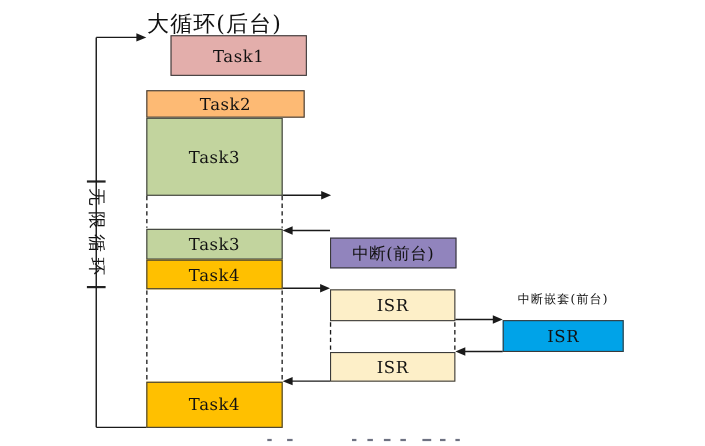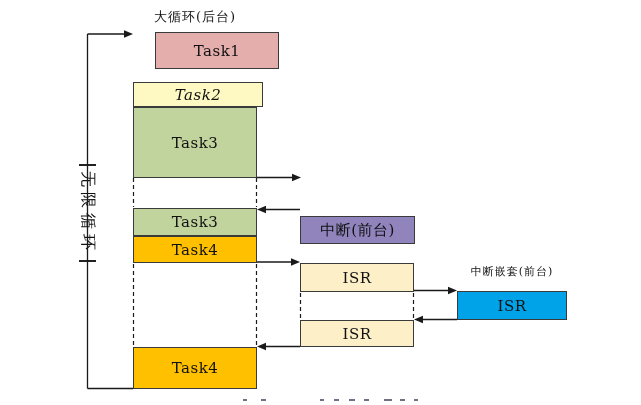--- a/index.html
+++ b/index.html
@@ -6,42 +6,42 @@
   #canvas{
     position:relative;width:641px;height:405px;background:#ffffff;
     font-family:"DejaVu Serif","Liberation Serif",serif;color:#111;overflow:hidden;
   }
   .box{
     position:absolute;box-sizing:border-box;border:1px solid #3a3a3a;
     display:flex;align-items:center;justify-content:center;
     font-size:15px;letter-spacing:.5px;
   }
   .title{
-    position:absolute;text-align:center;font-size:13px;letter-spacing:1px;white-space:nowrap;
+    position:absolute;text-align:center;font-size:20px;letter-spacing:1px;white-space:nowrap;
   }
   .loop-label{
     position:absolute;left:87px;top:213px;
     transform:translate(-50%,-50%) rotate(90deg);
     background:#fff;padding:0 3px;font-size:16px;letter-spacing:5px;white-space:nowrap;
   }
   .tick{position:absolute;width:17px;height:2px;background:#222;left:79px;}
   svg.overlay{position:absolute;left:0;top:0;pointer-events:none;}
   .frag{position:absolute;height:2px;background:#4a4f63;opacity:.8;}
 </style>
 </head>
 <body>
 
 <div id="canvas">
 
   <div class="title" style="left:133px;top:8px;width:124px;">大循环(后台)</div>
 
   <div class="box" style="left: 133px; top: 32px; width: 124px; height: 37px; background-color: rgb(227, 174, 171); margin-left: 22px;">
     <span>Task1</span>
   </div>
-  <div class="box" style="left: 133px; top: 82px; width: 130px; height: 25px; background-color: #fef9c3; font-style: italic;">
+  <div class="box" style="left: 133px; top: 82px; width: 144px; height: 25px; background-color: #fdba74;">
     <span>Task2</span>
   </div>
   <div class="box" style="left: 133px; top: 107px; width: 124px; height: 71px; background-color: rgb(194, 212, 158);">
     <span>Task3</span>
   </div>
   <div class="box" style="left: 133px; top: 208px; width: 124px; height: 28px; background-color: rgb(194, 212, 158);">
     <span>Task3</span>
   </div>
   <div class="box" style="left: 133px; top: 236px; width: 124px; height: 27px; background-color: rgb(255, 192, 0);">
     <span>Task4</span>

